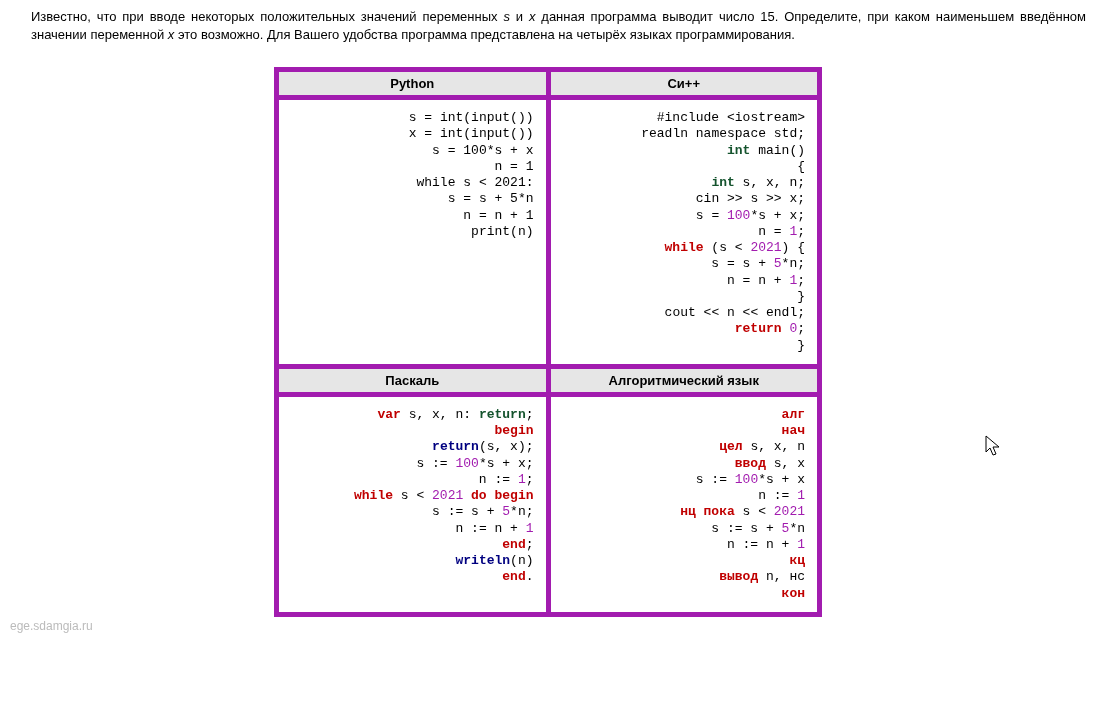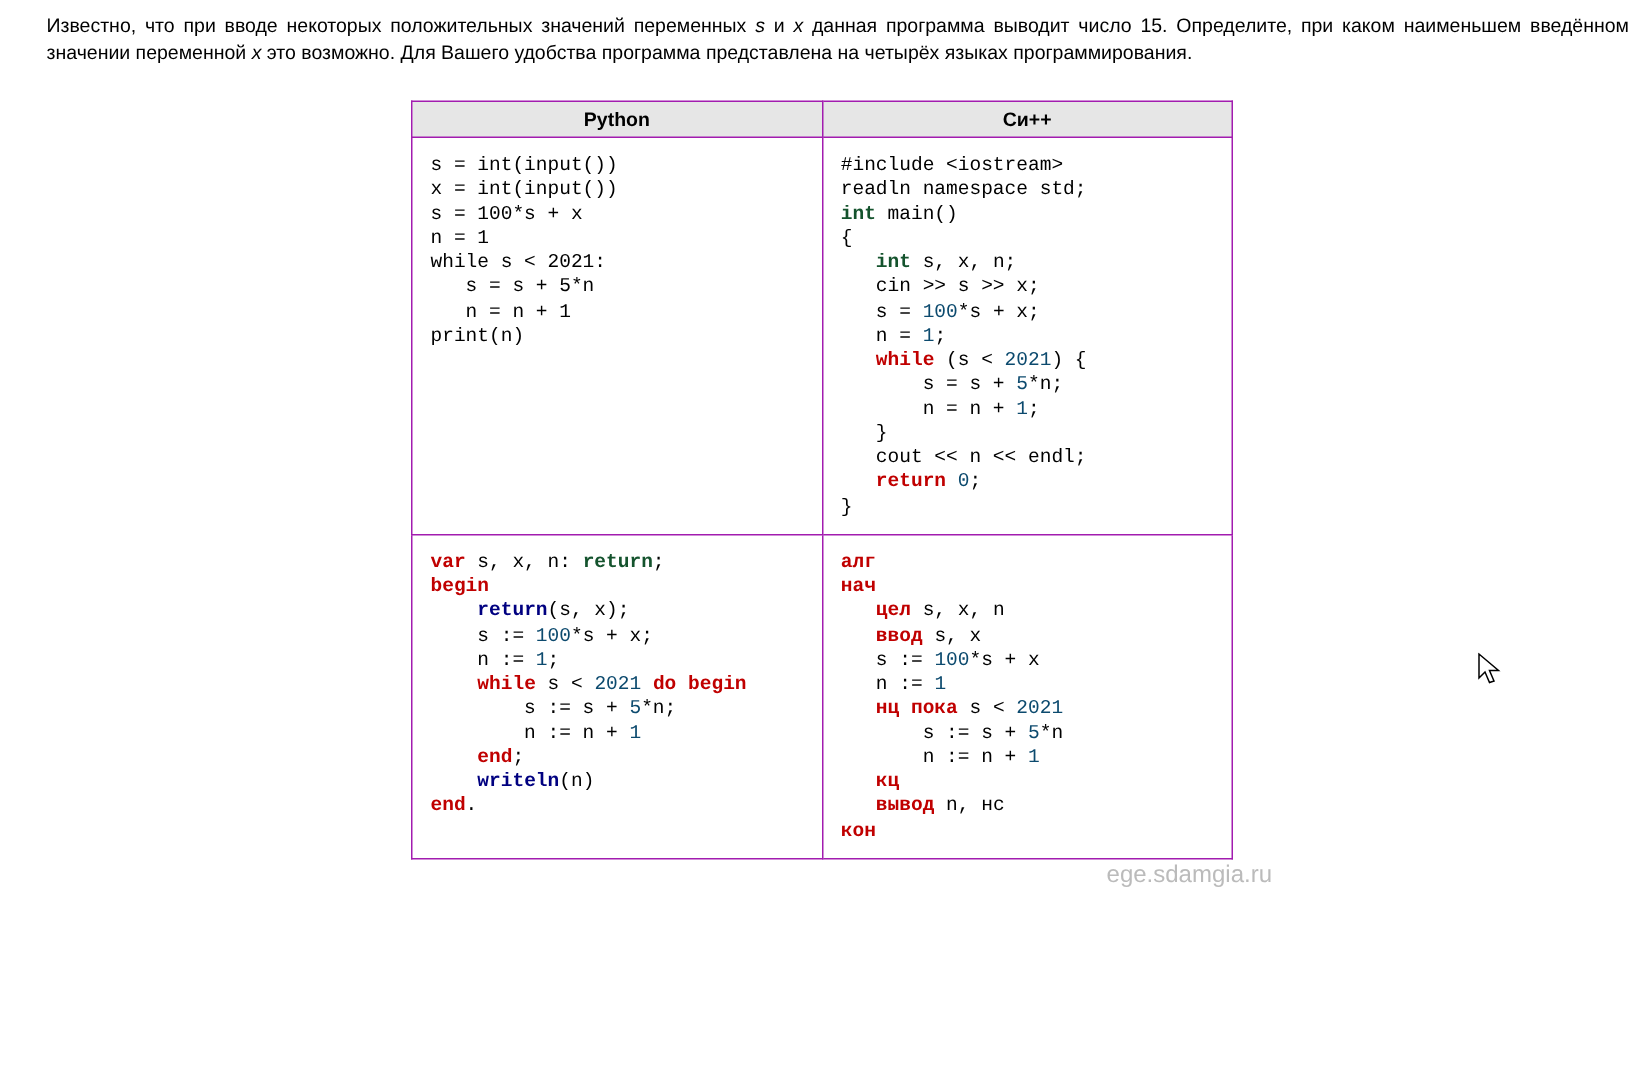--- a/index.html
+++ b/index.html
@@ -21,49 +21,49 @@
   .problem-text i { font-style: italic; }
   .table-wrap {
     display: flex;
     justify-content: center;
   }
   table.code-table {
     border-collapse: collapse;
     width: 548px;
   }
   table.code-table th, table.code-table td {
-    border: 1px solid #a21caf;
+    border: 5px solid #a21caf;
     vertical-align: top;
   }
   table.code-table th {
     background: #e6e6e6;
     font-weight: bold;
     text-align: center;
     padding: 4px 6px;
     font-size: 13px;
   }
   table.code-table td {
     padding: 10px 12px;
     width: 50%;
+    text-align: right;
   }
   td.python-cell { vertical-align: middle; }
   pre.code {
     margin: 0;
     font-family: "Courier New", Courier, monospace;
     font-size: 13px;
     line-height: 1.25;
     white-space: pre;
   }
   .kw { color: #c00000; font-weight: bold; }
   .typ { color: #14532d; font-weight: bold; }
-  .num { color: #0c4a6e; }
+  .num { color: #a21caf; }
   .fn  { color: #000080; font-weight: bold; }
   .footer {
-    text-align: right;
-    font-size: 16px;
+    font-size: 12px;
     color: #bbb;
     padding-right: 238px;
     margin-top: 2px;
   }
   .cursor {
     position: absolute;
     left: 985px;
     top: 435px;
     pointer-events: none;
   }
@@ -106,20 +106,24 @@
    <span class="kw">while</span><span> (s &lt; </span><span class="num">2021</span><span>) {</span>
 <span>       s = s + </span><span class="num">5</span><span>*n;</span>
 <span>       n = n + </span><span class="num">1</span><span>;</span>
 <span>   }</span>
 <span>   cout &lt;&lt; n &lt;&lt; endl;</span>
    <span class="kw">return</span><span> </span><span class="num">0</span><span>;</span>
 <span>}</span></pre>
     </td>
   </tr>
   <tr>
+    <th>Паскаль</th>
+    <th>Алгоритмический язык</th>
+  </tr>
+  <tr>
     <td>
 <pre class="code"><span class="kw">var</span><span> s, x, n: </span><span class="typ">return</span><span>;</span>
 <span class="kw">begin</span>
     <span class="fn">return</span><span>(s, x);</span>
 <span>    s := </span><span class="num">100</span><span>*s + x;</span>
 <span>    n := </span><span class="num">1</span><span>;</span>
     <span class="kw">while</span><span> s &lt; </span><span class="num">2021</span><span> </span><span class="kw">do</span> <span class="kw">begin</span>
 <span>        s := s + </span><span class="num">5</span><span>*n;</span>
 <span>        n := n + </span><span class="num">1</span>
     <span class="kw">end</span><span>;</span>

